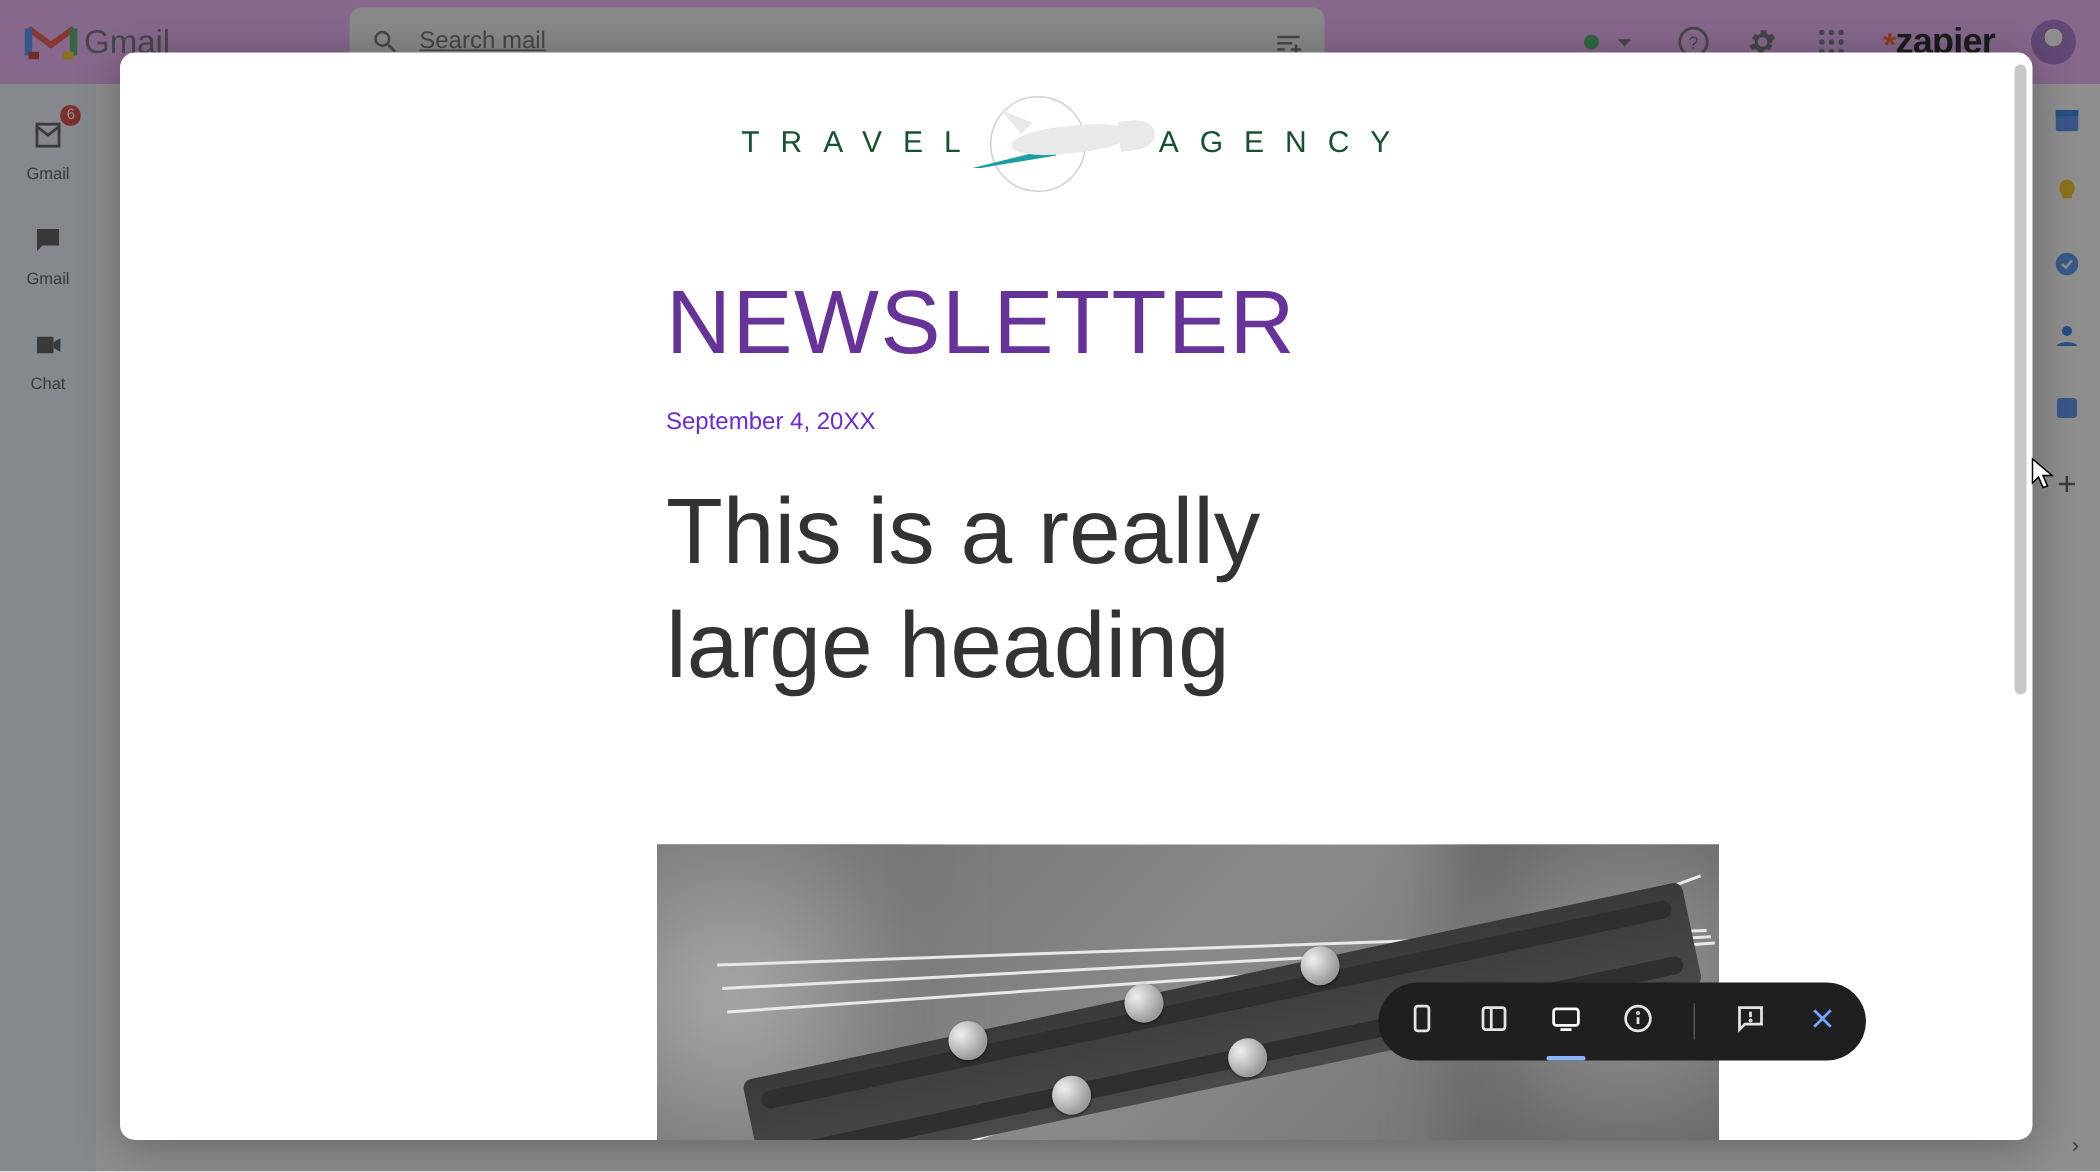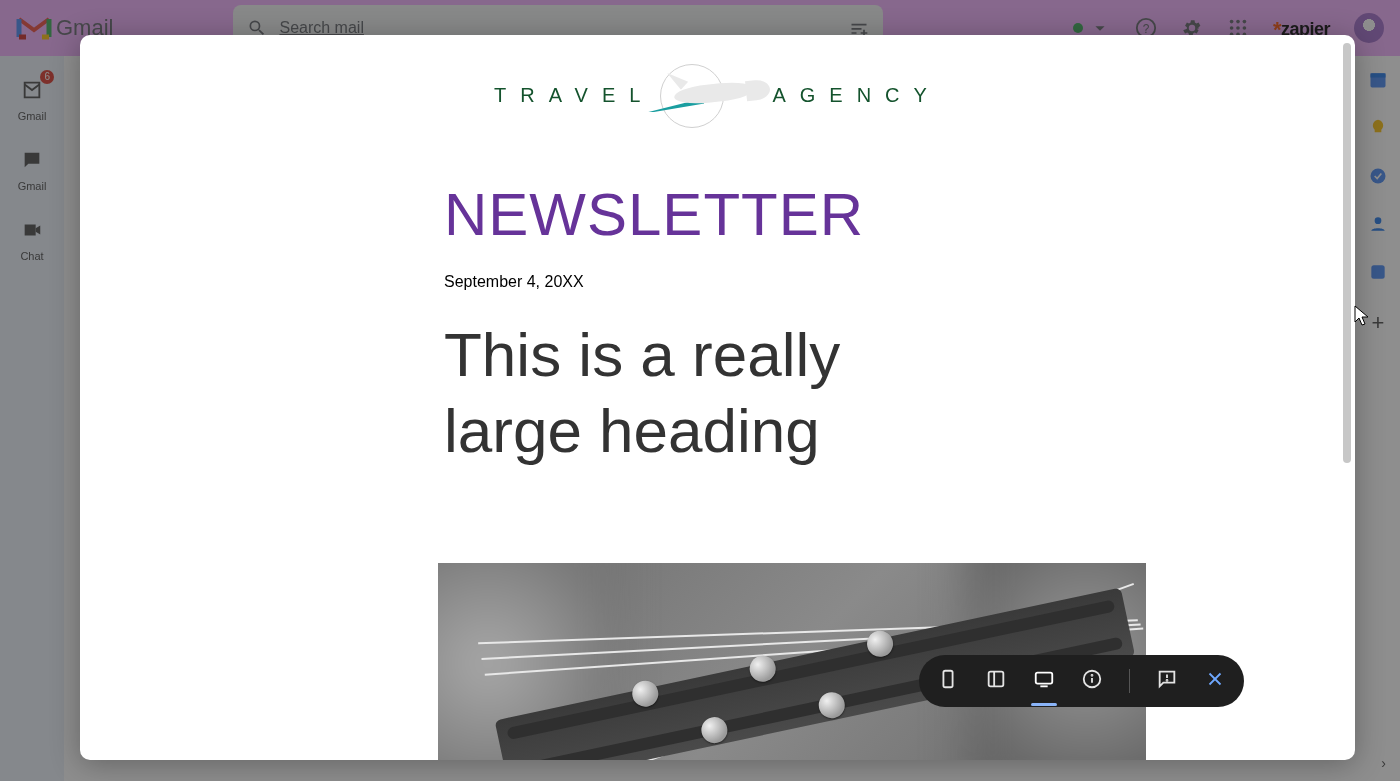--- a/index.html
+++ b/index.html
@@ -17,21 +17,21 @@
 
   .gm-search { display:flex; align-items:center; margin-left:120px; width:650px; height:46px;
                background:#f1f3f4; border-radius:8px; padding:0 14px; }
   .gm-search svg { width:20px; height:20px; fill:#5f6368; }
   .gm-search-text { margin-left:12px; color:#5f6368; font-size:16px; flex:1;text-decoration:underline; }
   .gm-tune { margin-left:auto; }
 
   .gm-header-right { display:flex; align-items:center; gap:24px; margin-left:auto; }
   .hdr-ic { width:22px; height:22px; fill:#5f6368; }
   .presence { width:10px; height:10px; background:#34a853; border-radius:50%; }
-  .zapier { font-weight:700; color:#000; font-size:18px; letter-spacing:-0.5px;text-decoration:underline; }
+  .zapier { font-weight:700; color:#000; font-size:24px; letter-spacing:-0.5px;text-decoration:underline; }
   .zapier::before { content:"*"; color:#ff4f00; font-size:22px; position:relative; top:2px; }
   .avatar-sm { width:30px; height:30px; border-radius:50%;
                background: radial-gradient(circle at 50% 40%, #fff 0 25%, #9c64c7 26% 100%); }
 
   
   .gm-leftbar { position:absolute; left:0; top:56px; width:64px; height:725px; background:#eaf1fb;
                 display:flex; flex-direction:column; align-items:center; padding-top:18px; gap:22px; }
   .gm-app { display:flex; flex-direction:column; align-items:center; gap:4px; color:#444; font-size:11px; }
   .gm-app .ic-wrap { width:32px; height:32px; display:flex; align-items:center; justify-content:center;
                      position:relative; }
@@ -62,21 +62,21 @@
                 border-radius:50% 50% 50% 50% / 60% 60% 60% 60%; transform:rotate(-6deg); }
   .plane-nose { position:absolute; left:98px; top:20px; width:24px; height:20px; background:#e9e9e9;
                 border-radius:0 60% 60% 0 / 0 50% 50% 0; transform:rotate(-6deg); }
   .plane-tail { position:absolute; left:20px; top:12px; width:20px; height:18px; background:#e9e9e9;
                 clip-path: polygon(0 0, 100% 60%, 60% 100%); transform:rotate(-6deg); }
   .swoosh { position:absolute; left:0px; top:38px; width:56px; height:14px;
             background:linear-gradient(90deg,#1a9ea0,#1a9ea0); clip-path:polygon(0 100%,100% 0,100% 40%,10% 100%); }
 
   .nl-content { margin-left:364px; margin-top:40px; }
   .nl-title { color:#663399; font-size:60px; font-weight:400; letter-spacing:1px; }
-  .nl-date { color:#000000; font-size:16px; margin-top:24px; }
+  .nl-date { color:#6d28d9; font-size:16px; margin-top:24px; }
   .nl-heading { color:#333; font-size:62px; font-weight:400; line-height:1.22; margin-top:26px; width:420px; }
 
   .hero { position:absolute; left:358px; bottom:0; width:708px; height:197px; overflow:hidden;
           background:linear-gradient(135deg,#6d6d6d,#8a8a8a,#6a6a6a); }
   
   .hs { position:absolute; left:60px; top:30px; width:640px; height:220px; transform:rotate(-12deg);
         filter:grayscale(100%); }
   .hs .board { position:absolute; left:0; top:60px; width:640px; height:70px;
                background:linear-gradient(#3a3a3a,#4a4a4a); border-radius:6px; }
   .hs .board::before, .hs .board::after { content:""; position:absolute; left:10px; right:10px; height:12px;

